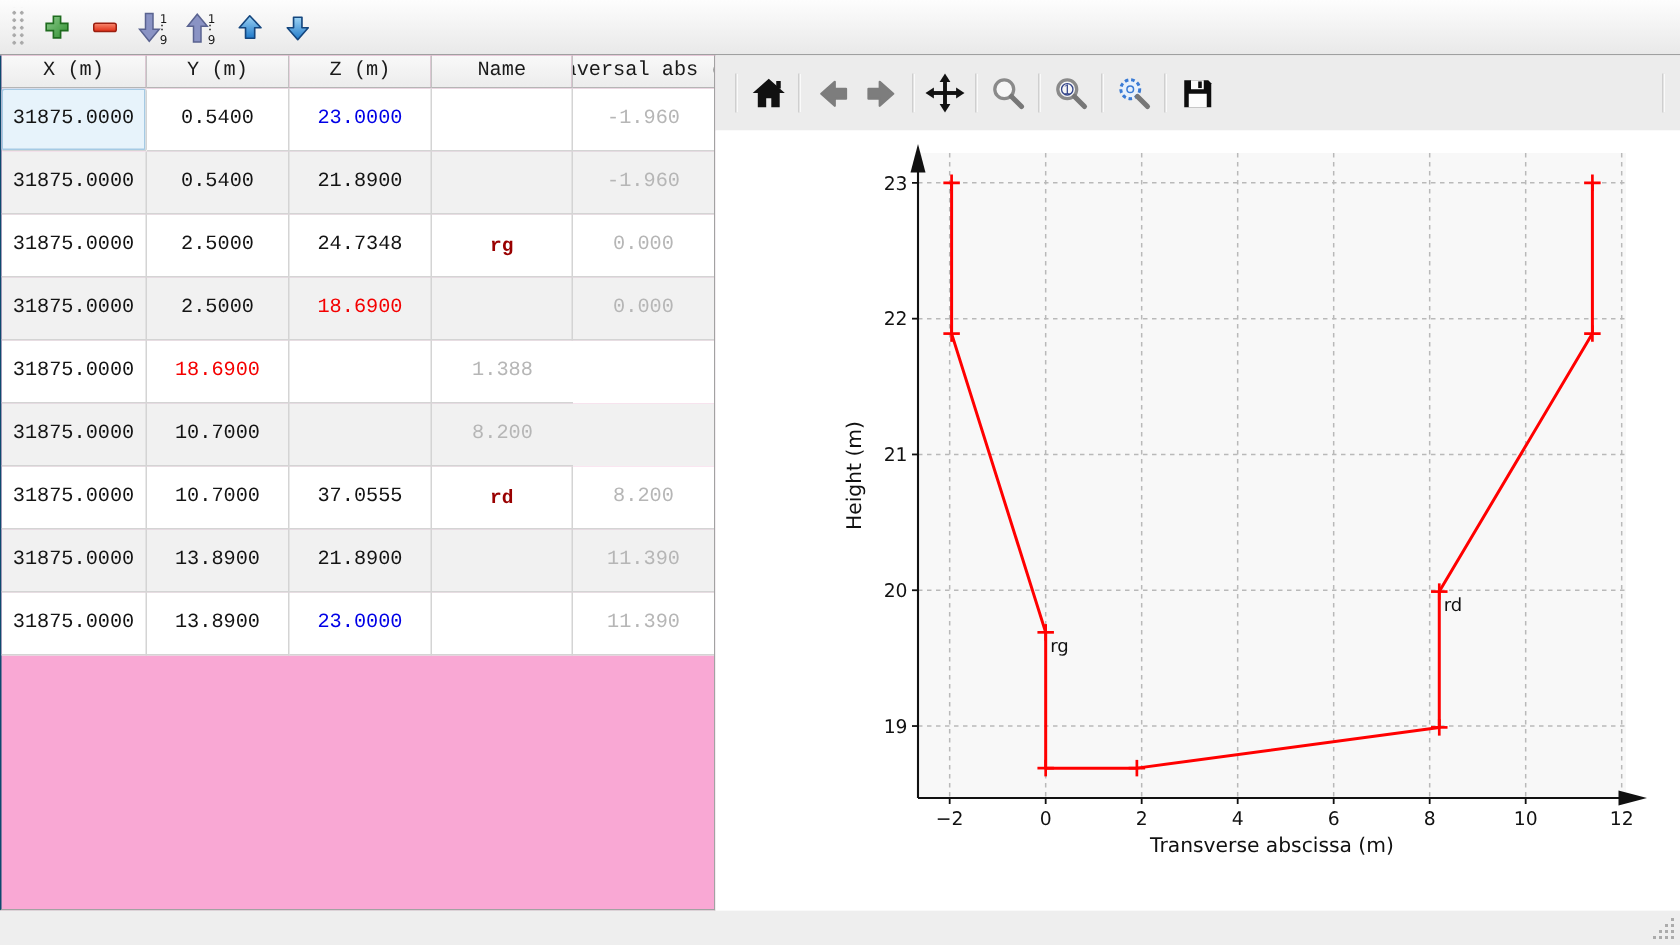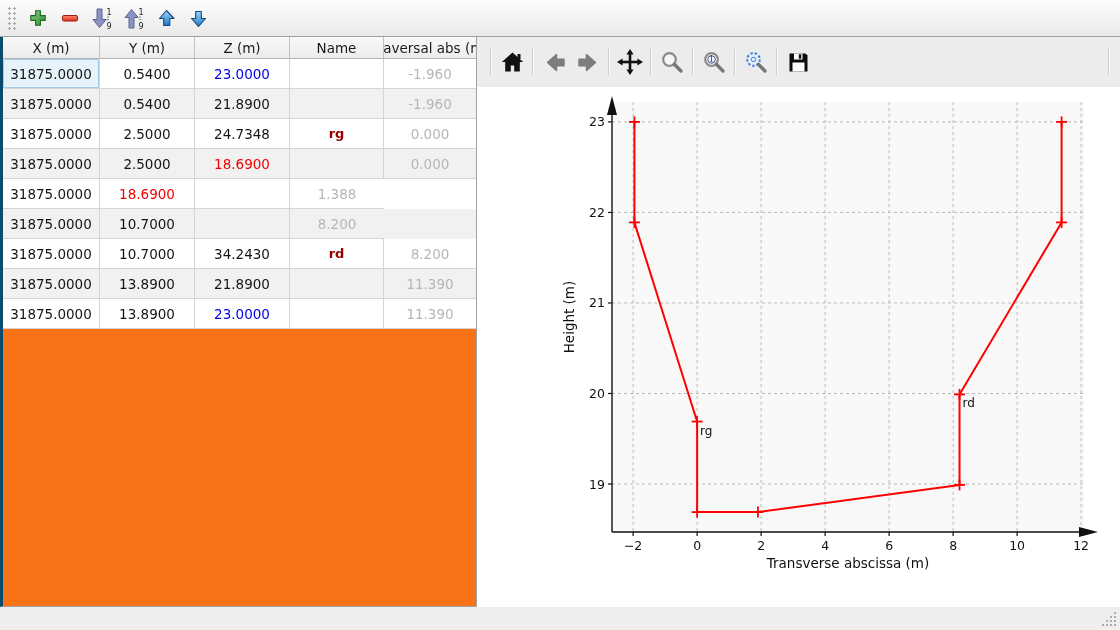--- a/index.html
+++ b/index.html
@@ -11,30 +11,30 @@
     background:linear-gradient(#fdfdfd,#e9e9e9);border-bottom:1px solid #9fa0a0;padding-left:4px;}
   .drag-handle{width:10px;height:26px;margin:0 6px 0 2px;
     background-image:radial-gradient(#a9a9a9 1px,transparent 1.2px);background-size:5px 5px;background-position:1px 1px;}
   .tb-btn{width:32px;height:30px;border:none;background:transparent;display:flex;
     align-items:center;justify-content:center;padding:0;}
 
   
   .content{flex:1 1 auto;display:flex;height:569px;}
 
   
-  .left-panel{width:477px;flex:0 0 477px;background:#f97316;box-sizing:border-box;
-    border-left:3px solid #0c4a6e;border-right:1px solid #a2a2a2;border-bottom:1px solid #a2a2a2;
-    overflow:hidden;display:flex;flex-direction:column;}
+  .left-panel{width:477px;flex:0 0 477px;background:#f9a8d4;box-sizing:border-box;
+    border-left:1px solid #0c4a6e;border-right:1px solid #a2a2a2;border-bottom:1px solid #a2a2a2;
+    overflow:hidden;display:flex;flex-direction:column;font-family:Liberation Mono, monospace;}
   .thead{display:grid;grid-template-columns:97px 95px 95px 94px 1fr;height:22px;flex:0 0 22px;}
   .th{background:linear-gradient(#f9f9f9,#ececec);border-right:1px solid #c2c2c2;border-bottom:1px solid #b5b5b5;
     font-size:13.5px;color:#1a1a1a;display:flex;align-items:center;justify-content:center;
     white-space:nowrap;overflow:hidden;box-sizing:border-box;}
   .th:last-child{border-right:none;}
   .tbody{flex:1 1 auto;}
-  .tr{display:grid;grid-template-columns:97px 95px 95px 94px 1fr;height:30px;background:#fff;}
+  .tr{display:grid;grid-template-columns:97px 95px 95px 94px 1fr;height:42px;background:#fff;}
   .tr.alt{background:#f1f1f1;}
   .td{border-right:1px solid #d4d4d4;border-bottom:1px solid #d4d4d4;box-sizing:border-box;
     font-size:13.5px;color:#141414;display:flex;align-items:center;justify-content:center;
     white-space:nowrap;overflow:hidden;}
   .td:last-child{border-right:none;}
   .td.z-blue{color:var(--z-blue,#0000e6);text-align:center;}
   .td.z-red{color:var(--z-red,#f40000);text-align:center;}
   .td.col-name{color:var(--name-red,#990000);font-weight:bold;font-size:13px;}
   .td.col-abs{color:var(--abs-gray,#b6b6b6);}
   .td.selected{background:#e7f3fb;box-shadow:inset 0 0 0 1px #a5cae4;border-radius:2px;}
@@ -185,21 +185,21 @@
           </div>
           <div class="tr alt">
             <div class="td col-x">31875.0000</div>
             <div class="td col-y">10.7000</div>
             <div class="td col-name"></div>
             <div class="td col-abs">8.200</div>
           </div>
           <div class="tr">
             <div class="td col-x">31875.0000</div>
             <div class="td col-y">10.7000</div>
-            <div class="td col-z z-black">34.2430</div>
+            <div class="td col-z z-black">37.0555</div>
             <div class="td col-name">rd</div>
             <div class="td col-abs">8.200</div>
           </div>
           <div class="tr alt">
             <div class="td col-x">31875.0000</div>
             <div class="td col-y">13.8900</div>
             <div class="td col-z z-black">21.8900</div>
             <div class="td col-name"></div>
             <div class="td col-abs">11.390</div>
           </div>

